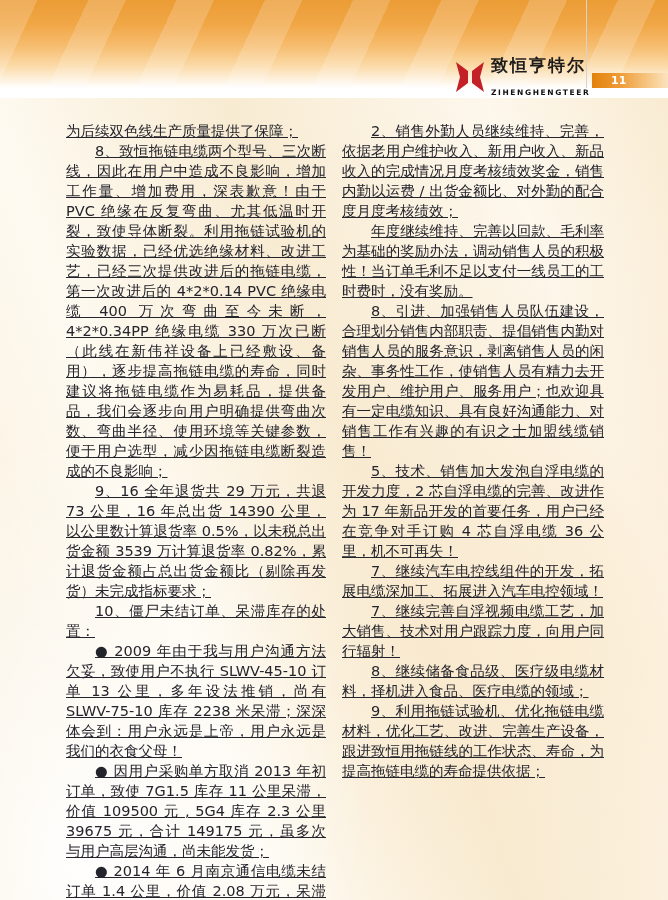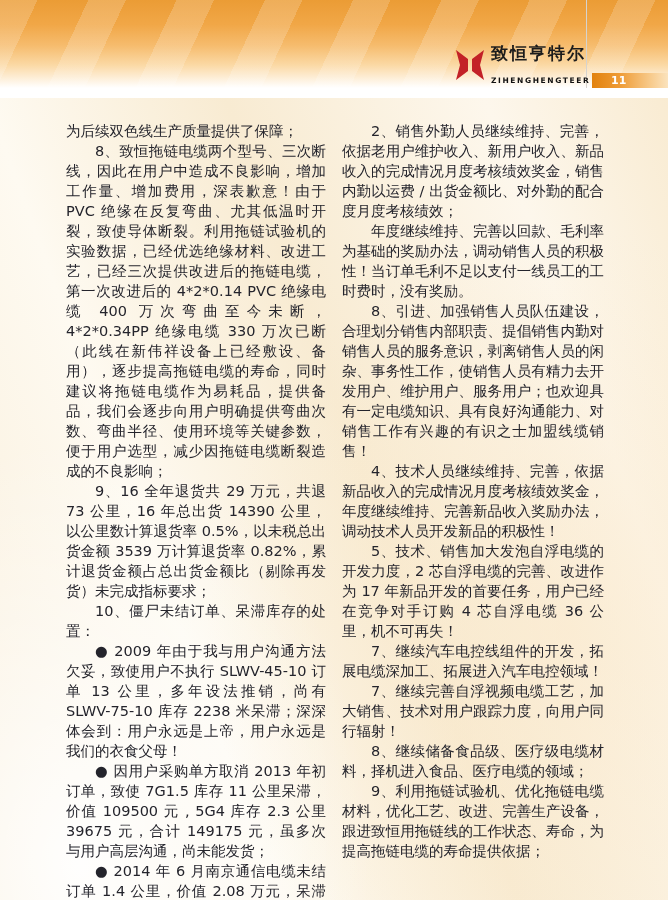--- a/index.html
+++ b/index.html
@@ -27,21 +27,21 @@
   }
   .header-white-strip {
     position: absolute; left: 0; top: 88px; width: 668px; height: 10px;
     background: #ffffff;
   }
   .header-divider {
     position: absolute; left: 586px; top: 0; width: 1px; height: 88px;
     background: #d6d3ce;
   }
   .logo-group {
-    position: absolute; left: 455px; top: 48px; width: 130px; height: 34px;
+    position: absolute; left: 455px; top: 60px; width: 130px; height: 34px;
     display: flex; align-items: center;
   }
   .logo-mark { width: 30px; height: 32px; margin-right: 6px; flex: 0 0 auto; }
   .logo-text-stack { display: flex; flex-direction: column; line-height: 1; }
   .brand-cn {
     font-size: 17px; font-weight: bold; color: #1c1c1c;
     letter-spacing: 2px; white-space: nowrap;
   }
   .brand-en {
     font-size: 7.5px; font-weight: bold; color: #111111;
@@ -58,21 +58,21 @@
   }
   
   .column {
     position: absolute; top: 121px;
     color: #24242c;
     font-size: 14.5px;
     line-height: 20px;
   }
   .column-left  { left: 66px;  width: 260px; }
   .column-right { left: 342px; width: 262px; }
-  .blk { text-align: justify; text-justify: inter-ideograph; }
+  .blk { text-align: justify; text-justify: inter-ideograph; text-decoration: underline; }
   .blk.indent    { text-indent: 2em; }
   .blk.continued { text-indent: 0; }
 </style>
 </head>
 <body>
 
 <div class="page">
 
   <div class="header-band"></div>
   <div class="header-white-strip"></div>
@@ -100,21 +100,20 @@
       <p class="blk indent">10、僵尸未结订单、呆滞库存的处置：</p>
       <p class="blk indent">● 2009 年由于我与用户沟通方法欠妥，致使用户不执行 SLWV-45-10 订单 13 公里，多年设法推销，尚有 SLWV-75-10 库存 2238 米呆滞；深深体会到：用户永远是上帝，用户永远是我们的衣食父母！</p>
       <p class="blk indent">● 因用户采购单方取消 2013 年初订单，致使 7G1.5 库存 11 公里呆滞，价值 109500 元 , 5G4 库存 2.3 公里 39675 元，合计 149175 元，虽多次与用户高层沟通，尚未能发货；</p>
       <p class="blk indent">● 2014 年 6 月南京通信电缆未结订单 1.4 公里，价值 2.08 万元，呆滞库存 1.4 公里，2014 年已经发货质量保证金 1 万元至今未付，账龄已近 3 年；</p>
     </div>
 
   <div class="column column-right">
       <p class="blk indent">2、销售外勤人员继续维持、完善，依据老用户维护收入、新用户收入、新品收入的完成情况月度考核绩效奖金，销售内勤以运费 / 出货金额比、对外勤的配合度月度考核绩效；</p>
       <p class="blk indent">年度继续维持、完善以回款、毛利率为基础的奖励办法，调动销售人员的积极性！当订单毛利不足以支付一线员工的工时费时，没有奖励。</p>
       <p class="blk indent">8、引进、加强销售人员队伍建设，合理划分销售内部职责、提倡销售内勤对销售人员的服务意识，剥离销售人员的闲杂、事务性工作，使销售人员有精力去开发用户、维护用户、服务用户；也欢迎具有一定电缆知识、具有良好沟通能力、对销售工作有兴趣的有识之士加盟线缆销售！</p>
-      <p class="blk indent">4、技术人员继续维持、完善，依据新品收入的完成情况月度考核绩效奖金，年度继续维持、完善新品收入奖励办法，调动技术人员开发新品的积极性！</p>
       <p class="blk indent">5、技术、销售加大发泡自浮电缆的开发力度，2 芯自浮电缆的完善、改进作为 17 年新品开发的首要任务，用户已经在竞争对手订购 4 芯自浮电缆 36 公里，机不可再失！</p>
       <p class="blk indent">7、继续汽车电控线组件的开发，拓展电缆深加工、拓展进入汽车电控领域！</p>
       <p class="blk indent">7、继续完善自浮视频电缆工艺，加大销售、技术对用户跟踪力度，向用户同行辐射！</p>
       <p class="blk indent">8、继续储备食品级、医疗级电缆材料，择机进入食品、医疗电缆的领域；</p>
       <p class="blk indent">9、利用拖链试验机、优化拖链电缆材料，优化工艺、改进、完善生产设备，跟进致恒用拖链线的工作状态、寿命，为提高拖链电缆的寿命提供依据；</p>
     </div>
 
 </div>
 
 </body></html>

